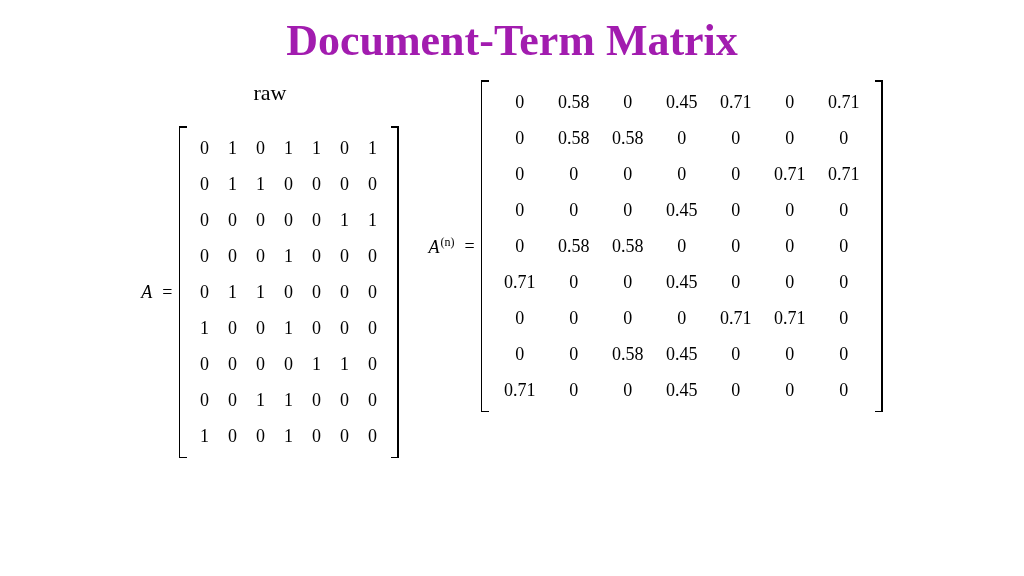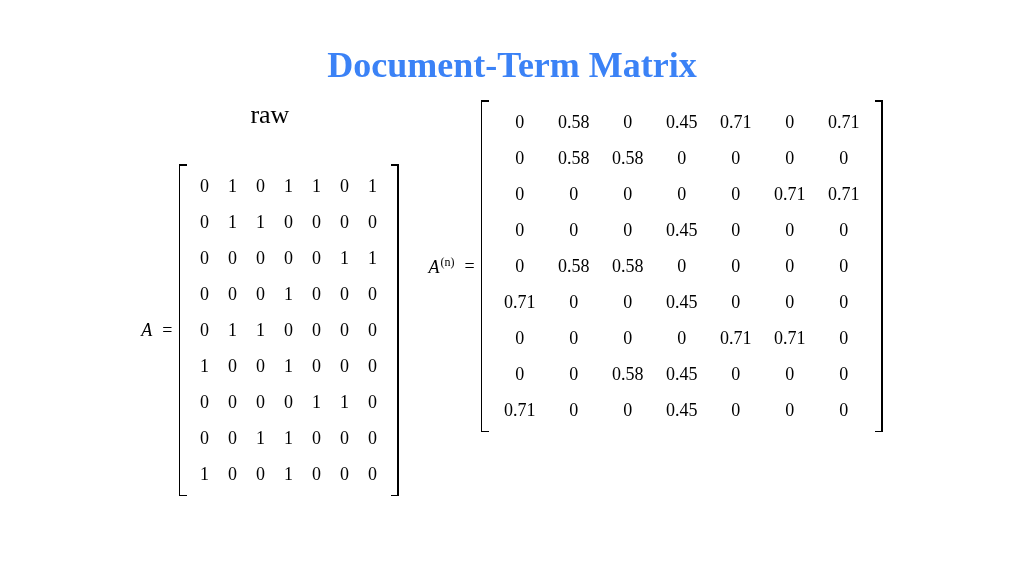--- a/index.html
+++ b/index.html
@@ -6,33 +6,33 @@
     margin: 0; padding: 0;
     width: 1024px; height: 576px;
     background: #fff;
     font-family: "Times New Roman", Times, serif;
     color: #000;
     overflow: hidden;
   }
   .slide { width: 1024px; height: 576px; position: relative; }
   .title {
     text-align: center;
-    font-size: 36px;
+    font-size: 44px;
     font-weight: bold;
-    color: #3b82f6;
-    margin-top: 44px;
+    color: #a21caf;
+    margin-top: 15px;
   }
   .cols {
     display: flex;
     justify-content: center;
     margin-top: 14px;
     gap: 30px;
   }
   .col { display: flex; flex-direction: column; align-items: center; }
-  .col-label { font-size: 26px; margin-bottom: 34px; }
+  .col-label { font-size: 22px; margin-bottom: 20px; }
   .matrix-eq {
     display: flex;
     align-items: center;
     font-size: 18px;
     font-family: "Times New Roman", Times, serif;
   }
   .lhs { font-style: italic; padding-right: 4px; }
   .lhs sup { font-size: 12px; font-style: normal; padding-left: 1px; }
   .eq { padding: 0 6px; font-style: normal; }
   .bracket-wrap { display: flex; align-items: stretch; }

